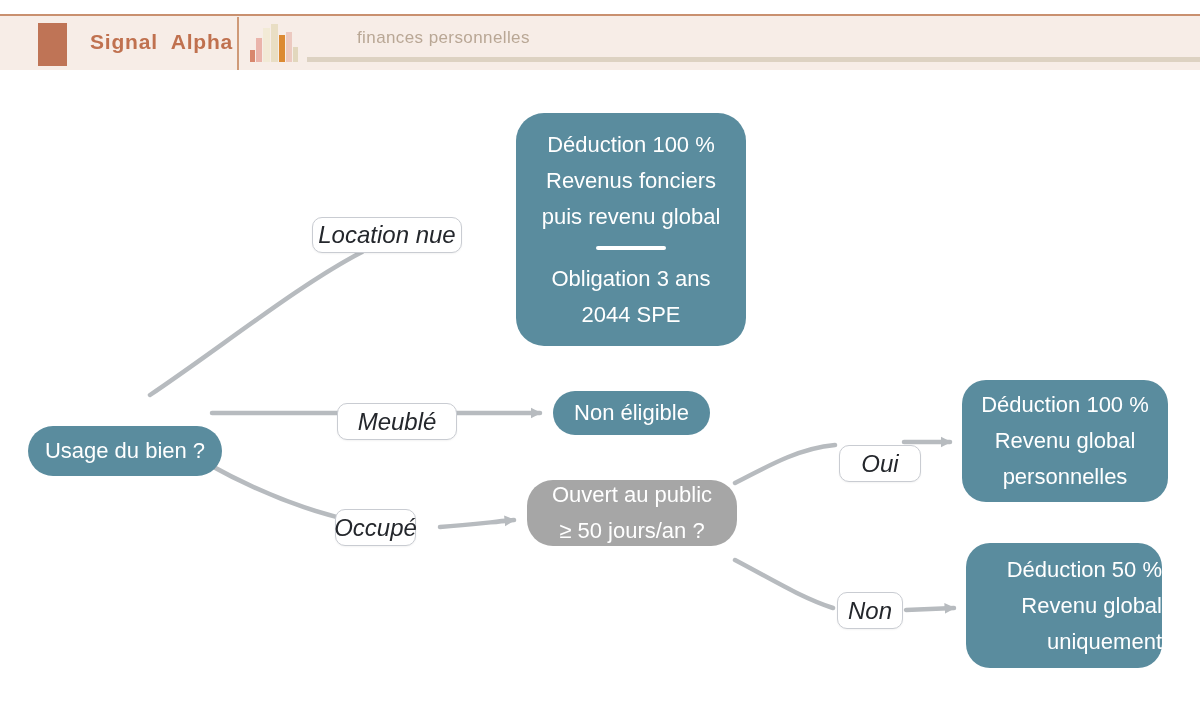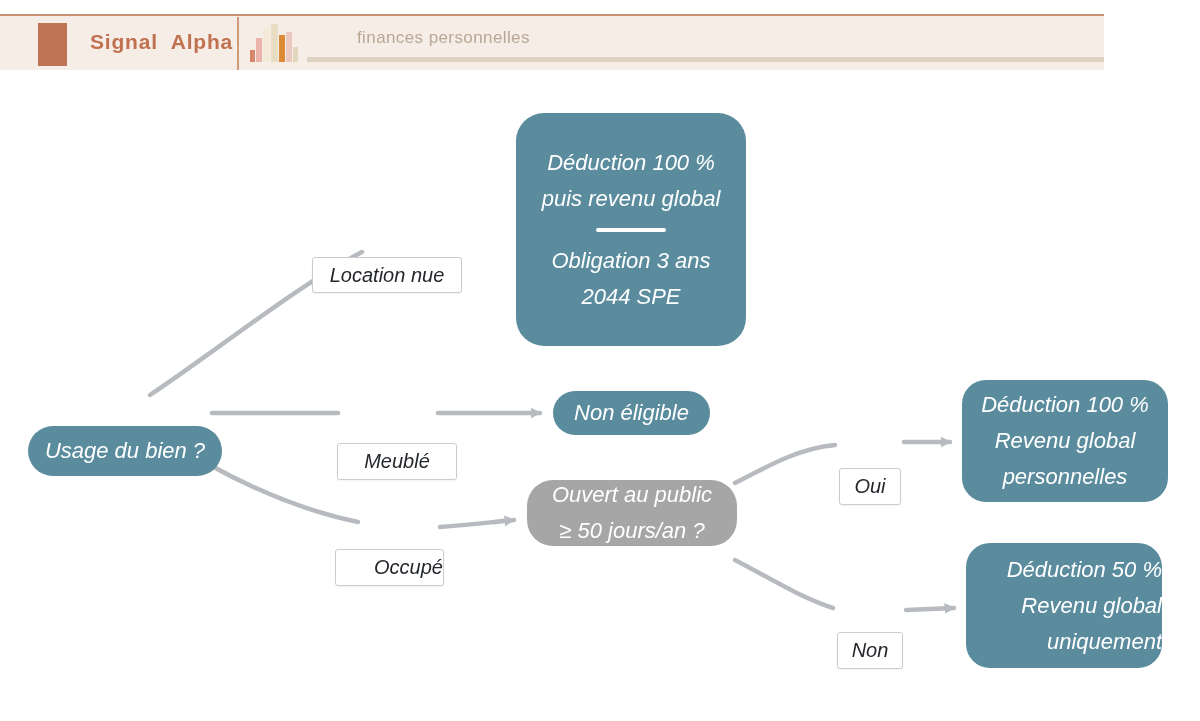--- a/index.html
+++ b/index.html
@@ -6,21 +6,21 @@
   html,body { width:1200px; height:721px; }
   body {
     background:#ffffff;
     font-family:"Liberation Sans", sans-serif;
     position:relative;
     overflow:hidden;
   }
 
   
   .app-header {
-    position:absolute; top:14px; left:0; width:1104px; height:56px;
+    position:absolute; top:14px; left:0; width:1200px; height:56px;
     background:#f7ede7; border-top:2px solid #c9906f;
   }
   .brand-square { position:absolute; left:38px; top:7px; width:29px; height:43px; background:#bf7456; }
   .brand-title {
     position:absolute; left:90px; top:0; height:52px; display:flex; align-items:center;
     font-size:21px; font-weight:bold; color:#c0714f; letter-spacing:.8px; word-spacing:7px;
   }
   .header-vdivider { position:absolute; left:237px; top:1px; width:2px; height:53px; background:#cf9a78; }
   .chart-icon { position:absolute; left:250px; bottom:8px; display:flex; align-items:flex-end; gap:1px; }
   .chart-icon i { display:block; }
@@ -37,45 +37,44 @@
   }
   .breadcrumb-underline { position:absolute; left:307px; right:0; top:41px; height:5px; background:#ddd2c2; }
 
   
   .canvas { position:absolute; top:70px; left:0; width:1200px; height:651px; }
   .connectors { position:absolute; top:0; left:0; width:1200px; height:651px; }
 
   .node {
     position:absolute; display:flex; flex-direction:column;
     align-items:center; justify-content:center; text-align:center;
-    color:#ffffff; font-size:22px; line-height:36px;font-style:italic;
+    color:#ffffff; font-size:22px; line-height:36px;
   }
   .teal { background:#5a8c9e; }
   .gray { background:#a6a6a6; }
 
   .node-root   { left:28px;  top:318px; width:194px; height:50px; border-radius:25px; font-size:22px;margin-top:38px; }
   .box-location{ left:516px; top:43px;  width:230px; height:233px; border-radius:28px; }
   .box-noneligible { left:553px; top:321px; width:157px; height:44px; border-radius:22px; }
   .box-public  { left:527px; top:410px; width:210px; height:66px; border-radius:26px; }
   .box-oui     { left:962px; top:310px; width:206px; height:122px; border-radius:24px; }
   .box-non     { left:966px; top:473px; width:196px; height:125px; border-radius:24px;align-items:flex-end; }
 
   .divider-line { width:70px; height:4px; border-radius:2px; background:#ffffff; margin:11px 0; }
 
   .label-box {
     position:absolute; display:flex; align-items:center; justify-content:center;
-    background:#ffffff; border:1.5px solid #c9ccd2; border-radius:3px;
-    font-style:italic; font-size:20px; color:#24272c;
+    background:#ffffff; border:1.5px solid #c9ccd2; border-radius:10px;
+    font-style:italic; font-size:24px; color:#24272c;
     box-shadow:0 1px 2px rgba(0,0,0,.05);
-    margin-top:40px;
   }
   .lbl-location { left:312px; top:147px; width:150px; height:36px; }
   .lbl-meuble   { left:337px; top:333px; width:120px; height:37px; }
-  .lbl-occupe   { left:335px; top:439px; width:109px; height:37px;justify-content:flex-end; }
-  .lbl-oui      { left:839px; top:358px; width:62px;  height:37px; }
+  .lbl-occupe   { left:335px; top:439px; width:81px; height:37px; }
+  .lbl-oui      { left:839px; top:375px; width:82px;  height:37px; }
   .lbl-non      { left:837px; top:522px; width:66px;  height:37px; }
 </style>
 </head>
 <body>
 
 <header class="app-header">
   <div class="brand-square"></div>
   <div class="brand-title">Signal Alpha</div>
   <div class="header-vdivider"></div>
   <div class="chart-icon">
@@ -127,20 +126,21 @@
   </div>
   <div class="label-box lbl-oui">
     <span>Oui</span>
   </div>
   <div class="label-box lbl-non">
     <span>Non</span>
   </div>
 
   <div class="node teal box-location">
     <div>Déduction 100 %</div>
+    <div>Revenus fonciers</div>
     <div>puis revenu global</div>
     <div class="divider-line"></div>
     <div>Obligation 3 ans</div>
     <div>2044 SPE</div>
   </div>
 
   <div class="node teal box-noneligible">
     <div>Non éligible</div>
   </div>
 

